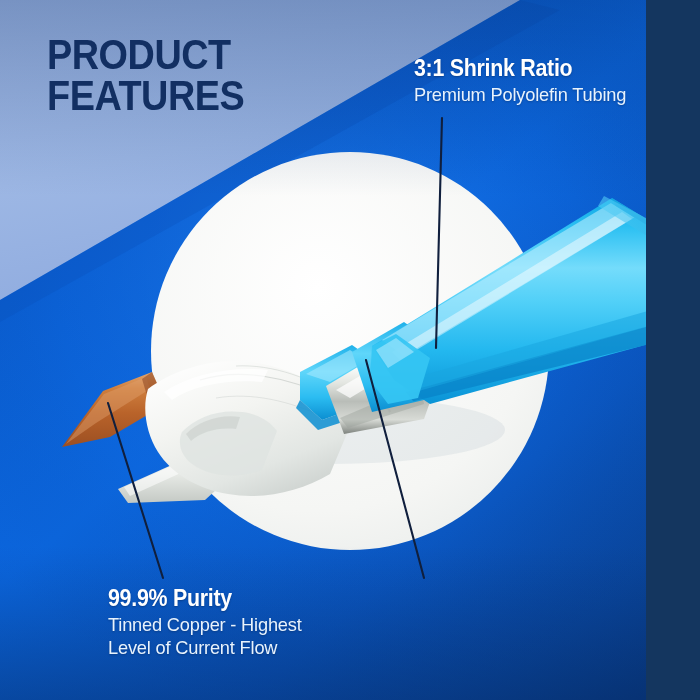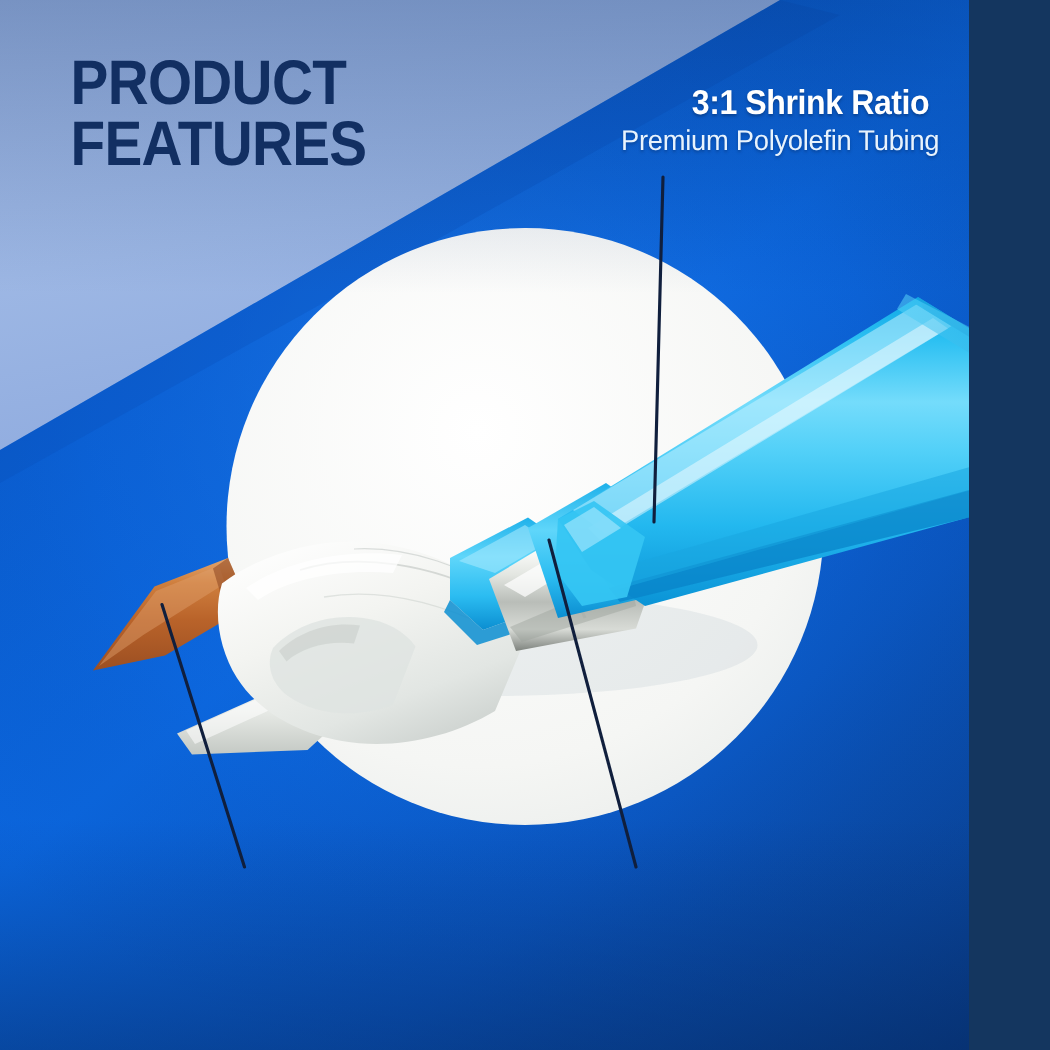--- a/index.html
+++ b/index.html
@@ -51,21 +51,21 @@
     font-size:19px;
     line-height:1.20;
     letter-spacing:-0.2px;
     margin-top:2px;
     transform:scaleX(0.96);
     transform-origin:left top;
     text-shadow:0 1px 2px rgba(4,30,70,0.35);
   }
   .feat-sub span{display:block;white-space:nowrap;}
 
-  #feature-shrink-ratio{left:414px;top:56px;text-align:right;}
+  #feature-shrink-ratio{left:414px;top:56px;}
   #feature-purity{left:108px;top:586px;}
   #feature-barrier{left:440px;top:586px;}
 </style>
 </head>
 <body>
 
 <div id="stage">
 
   <svg id="bgsvg" viewBox="0 0 700 700">
     <defs>
@@ -278,15 +278,22 @@
     <span class="t-line">FEATURES</span>
   </div>
 
   <div class="tblock" id="feature-shrink-ratio">
     <div class="feat-head">3:1 Shrink Ratio</div>
     <div class="feat-sub">
       <span>Premium Polyolefin Tubing</span>
     </div>
   </div>
 
+  <div class="tblock" id="feature-purity">
+    <div class="feat-head">99.9% Purity</div>
+    <div class="feat-sub">
+      <span>Tinned Copper - Highest</span>
+      <span>Level of Current Flow</span>
+    </div>
+  </div>
 
 
 </div>
 
 </body></html>

